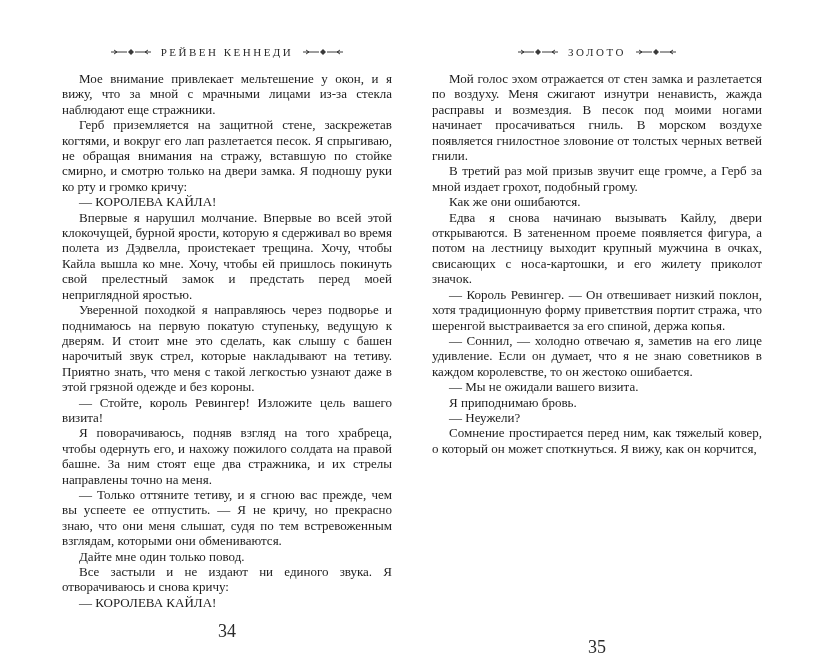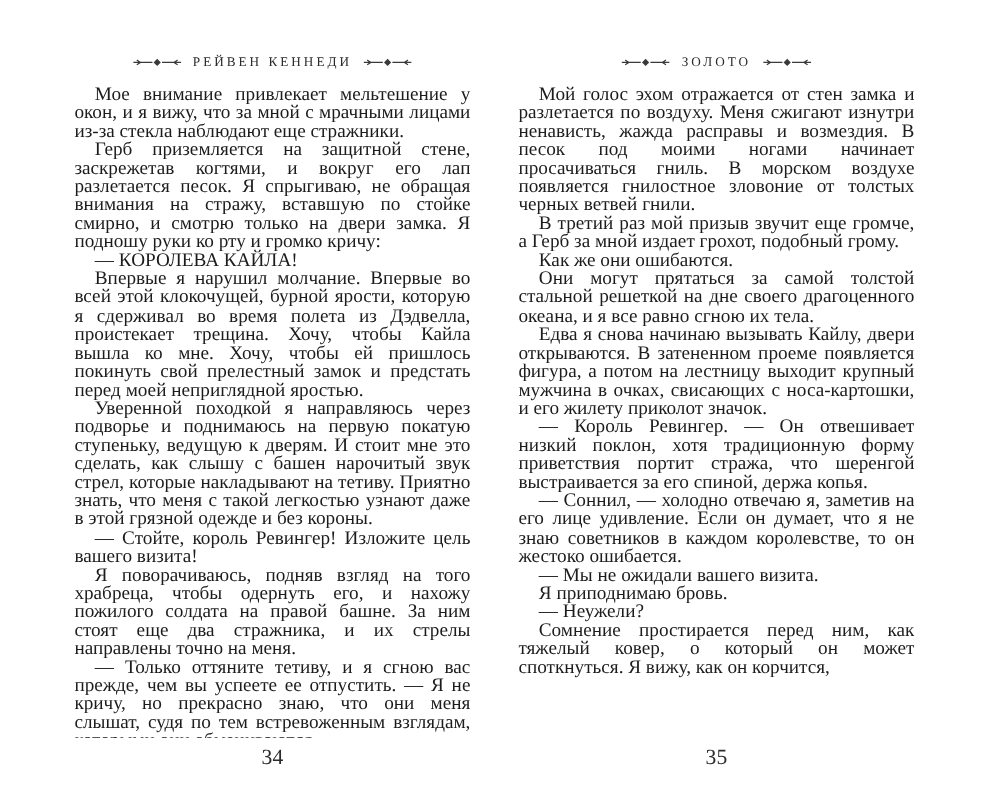--- a/index.html
+++ b/index.html
@@ -17,40 +17,40 @@
     color: #1c1c1c;
   }
   .page {
     box-sizing: border-box;
     width: 410px;
     height: 662px;
     display: flex;
     flex-direction: column;
   }
   .page.left  { padding: 46px 18px 16px 62px; }
-  .page.right { padding: 46px 58px 16px 22px; }
+  .page.right { padding: 46px 58px 0 22px; }
   .page-header {
     display: flex;
     align-items: center;
     justify-content: center;
     gap: 10px;
     margin-bottom: 13px;
     flex: 0 0 auto;
   }
   .page-header .title {
     font-size: 11px;
     letter-spacing: 2.5px;
     color: #2b2b2b;
     white-space: nowrap;
   }
   .ornament { flex: 0 0 auto; display: block; }
   .body-text {
     flex: 1 1 auto;
     overflow: hidden;
-    font-size: 16px;
+    font-size: 13px;
     line-height: 15.4px;
     text-align: justify;
   }
   .body-text p {
     margin: 0;
     text-indent: 17px;
   }
   .page-number {
     flex: 0 0 auto;
     text-align: center;
@@ -122,21 +122,20 @@
           <path d="M20 1 L23 4 L20 7 L17 4 Z" stroke="none"></path>
           <line x1="24" y1="4" x2="36" y2="4"></line>
           <path d="M34 4 L40 4 M34 4 L37 2 M34 4 L37 6" fill="none"></path>
         </g>
       </svg>
     </div>
     <div class="body-text">
       <p>Мой голос эхом отражается от стен замка и разлетается по воздуху. Меня сжигают изнутри ненависть, жажда расправы и возмездия. В песок под моими ногами начинает просачиваться гниль. В морском воздухе появляется гнилостное зловоние от толстых черных ветвей гнили.</p>
       <p>В третий раз мой призыв звучит еще громче, а Герб за мной издает грохот, подобный грому.</p>
       <p>Как же они ошибаются.</p>
-      <p>Они могут прятаться за самой толстой стальной решеткой на дне своего драгоценного океана, и я все равно сгною их тела.</p>
       <p>Едва я снова начинаю вызывать Кайлу, двери открываются. В затененном проеме появляется фигура, а потом на лестницу выходит крупный мужчина в очках, свисающих с носа-картошки, и его жилету приколот значок.</p>
       <p>— Король Ревингер. — Он отвешивает низкий поклон, хотя традиционную форму приветствия портит стража, что шеренгой выстраивается за его спиной, держа копья.</p>
       <p>— Соннил, — холодно отвечаю я, заметив на его лице удивление. Если он думает, что я не знаю советников в каждом королевстве, то он жестоко ошибается.</p>
       <p>— Мы не ожидали вашего визита.</p>
       <p>Я приподнимаю бровь.</p>
       <p>— Неужели?</p>
       <p>Сомнение простирается перед ним, как тяжелый ковер, о который он может споткнуться. Я вижу, как он корчится,</p>
     </div>
     <div class="page-number">35</div>
   </div>

